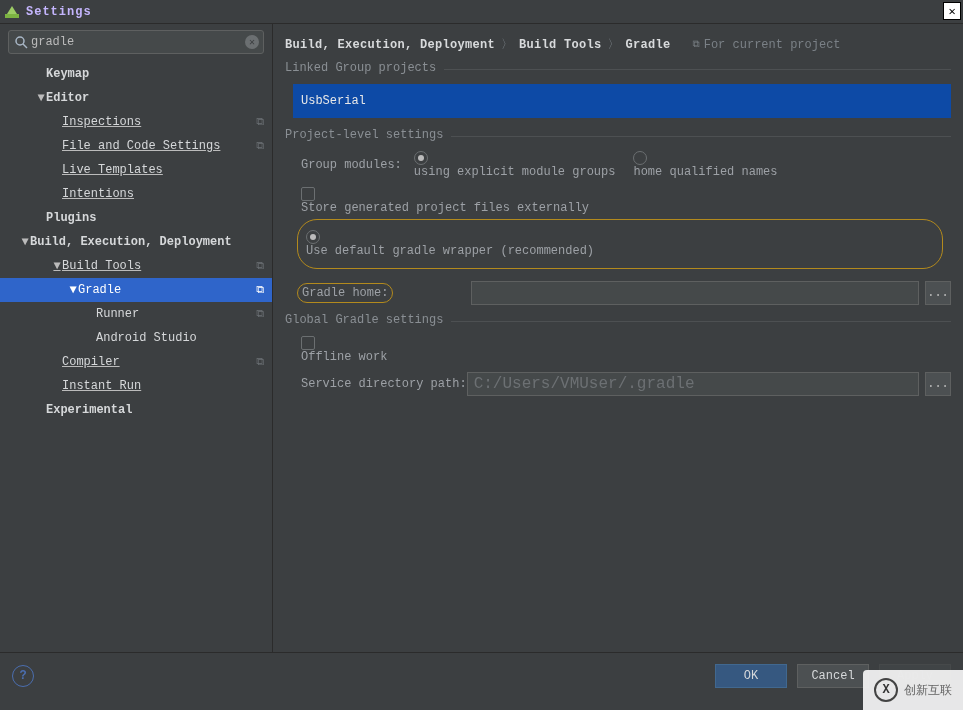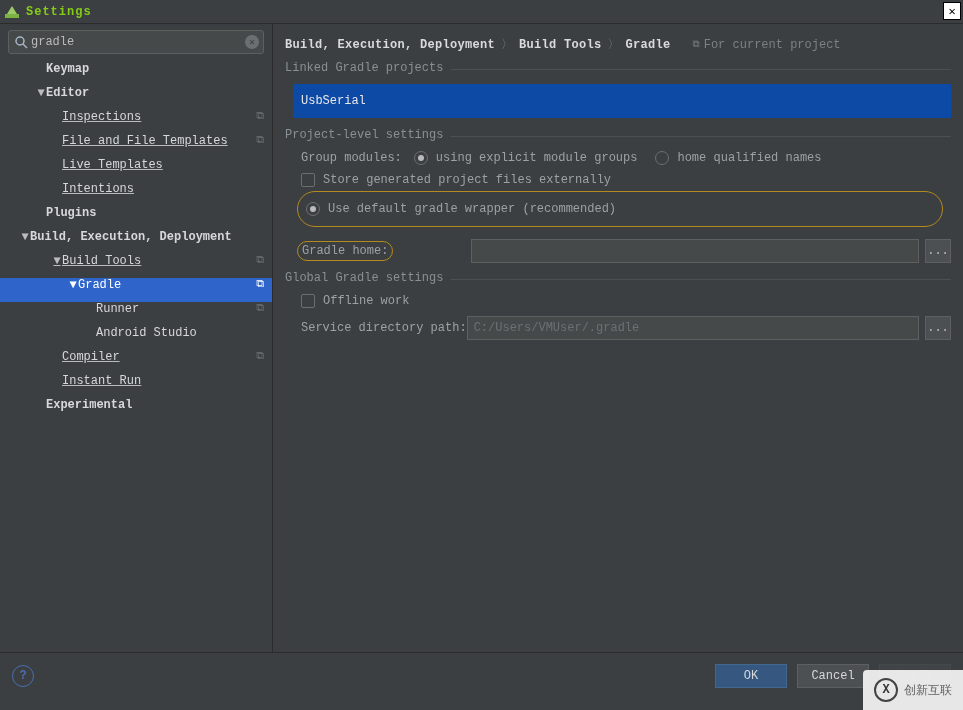--- a/index.html
+++ b/index.html
@@ -1,38 +1,38 @@
 <!DOCTYPE html>
 <html><head>
 <meta charset="utf-8">
 <style>
   * { margin: 0; padding: 0; box-sizing: border-box; font-family: "Consolas", "Courier New", monospace; font-size: 12px; }
   body { background: #3c3f41; color: #bbbbbb; width: 963px; height: 710px; overflow: hidden; position: relative; }
 
   
   .title-bar { height: 24px; background: #3c3f41; border-bottom: 1px solid #2b2b2b; display: flex; align-items: center; padding: 0 4px; position: relative; }
   .title-bar .app-icon { width: 16px; height: 16px; margin-right: 6px; display:inline-flex; align-items:center; justify-content:center; }
-  .title-bar .title-text { color: #84cc16; letter-spacing: 1px; font-weight: bold; }
+  .title-bar .title-text { color: #c4b5fd; letter-spacing: 1px; font-weight: bold; }
   .title-bar .close-btn { position: absolute; right: 2px; top: 2px; width: 18px; height: 18px; background: #fff; color: #000; border: 1px solid #000; display: flex; align-items: center; justify-content: center; font-weight: bold; cursor: pointer; }
 
   
   .content { display: flex; height: 628px; }
   .sidebar { width: 273px; background: #3c3f41; border-right: 1px solid #2b2b2b; display: flex; flex-direction: column; }
   .main { flex: 1; padding: 6px 12px 12px 12px; position: relative; overflow: hidden; color:#8a8f94; }
 
   
   .search-wrap { padding: 6px 8px; }
   .search { position: relative; background: #45494a; border: 1px solid #5e6060; border-radius: 3px; height: 24px; display: flex; align-items: center; padding: 0 24px 0 22px; }
   .search input { background: transparent; border: none; outline: none; color: #bbbbbb; width: 100%; font-family: inherit; font-size: 12px; }
   .search .search-icon { position: absolute; left: 5px; top: 4px; width: 14px; height: 14px; color: #a9b7c6; }
   .search .clear-icon { position: absolute; right: 4px; top: 4px; width: 14px; height: 14px; background: #6b6f71; border-radius: 50%; display: flex; align-items: center; justify-content: center; color: #3c3f41; font-size: 10px; cursor:pointer; }
 
   
   .tree { flex: 1; overflow: auto; padding: 2px 0; }
-  .tree-item { height: 24px; display: flex; align-items: flex-start; padding-right: 6px; cursor: pointer; position: relative; }
+  .tree-item { height: 24px; display: flex; align-items: center; padding-right: 6px; cursor: pointer; position: relative; }
   .tree-item .arrow { width: 10px; display: inline-block; text-align: center; color: #bbbbbb; }
   .tree-item .label { color: #d6d8da; }
   .tree-item .copy-icon { position: absolute; right: 8px; color: #6b7074; font-size: 11px; }
   .tree-item.bold .label { font-weight: bold; }
   .lvl0 { padding-left: 20px; }
   .lvl1 { padding-left: 36px; }
   .lvl2 { padding-left: 52px; text-decoration: underline; }
   .lvl3 { padding-left: 68px; }
   .lvl4 { padding-left: 86px; }
   .tree-item.selected { background: #2f65ca; }
@@ -53,28 +53,28 @@
   .project-list { margin: 4px 0 6px 0; border: 0; }
   .project-row { background: #0d4aa6; color: #e8e8e8; height: 34px; padding: 0 8px; display: flex; align-items: center; }
 
   
   .row { display: flex; align-items: center; padding: 4px 0 4px 8px; color: #9da1a6; }
   .row-label { min-width: 156px; color:#9da1a6; }
   .radio, .checkbox { width: 14px; height: 14px; border: 1px solid #6b6f71; margin-right: 8px; display: inline-flex; align-items: center; justify-content: center; flex: 0 0 auto; }
   .radio { border-radius: 50%; }
   .radio.on::after { content:""; width:6px; height:6px; background:#bbbbbb; border-radius:50%; }
   .checkbox { border-radius: 2px; }
-  .opt { display:flex; align-items:center; margin-right:18px; cursor:pointer; }
+  .opt { display:flex; align-items:flex-start; margin-right:18px; cursor:pointer;flex-direction:column; }
 
   
   .hl-group { border: 1px solid #b38a1d; border-radius: 20px; padding: 6px 8px; margin: 0 8px 8px 4px; }
   .hl-field { display:inline-flex; align-items:center; border: 1px solid #b38a1d; border-radius: 10px; padding: 2px 4px; margin-right: 8px; }
 
   
-  .textfield { background: #45494a; border: 1px solid #5e6060; height: 24px; color: #bbbbbb; padding: 0 6px; flex: 1; min-width: 40px; font-family: inherit; font-size: 12px; outline:none; }
+  .textfield { background: #45494a; border: 1px solid #5e6060; height: 24px; color: #bbbbbb; padding: 0 6px; flex: 1; min-width: 40px; font-family: inherit; font-size: 16px; outline:none; }
   .textfield::placeholder { color: #6c7073; }
   .textfield.dim { color: #6c7073; }
   .sq-btn { width: 26px; height: 24px; background: #4c5052; border: 1px solid #5e6060; margin-left: 6px; display:flex; align-items:center; justify-content:center; cursor:pointer; color:#bbbbbb; }
 
   
   .bottom-bar { height: 46px; border-top: 1px solid #2b2b2b; display: flex; align-items: center; padding: 0 12px; }
   .help-btn { width: 22px; height: 22px; border-radius: 50%; border: 1px solid #4b6eaf; color: #4b6eaf; display:flex; align-items:center; justify-content:center; font-weight:bold; cursor:pointer; }
   .bottom-bar .spacer { flex: 1; }
   .btn { min-width: 72px; height: 24px; background: #4c5052; border: 1px solid #5e6060; color: #d6d8da; margin-left: 10px; padding: 0 0; display:inline-flex; align-items:center; justify-content:center; cursor:pointer; }
   .btn.primary { background: #365880; border-color:#41688f; }
@@ -123,21 +123,21 @@
           <span class="arrow">▼</span>
           <span class="label">Editor</span>
         </div>
         <div class="tree-item lvl2">
           <span class="arrow"></span>
           <span class="label">Inspections</span>
           <span class="copy-icon">⧉</span>
         </div>
         <div class="tree-item lvl2">
           <span class="arrow"></span>
-          <span class="label">File and File Templates</span>
+          <span class="label">File and Code Settings</span>
           <span class="copy-icon">⧉</span>
         </div>
         <div class="tree-item lvl2">
           <span class="arrow"></span>
           <span class="label">Live Templates</span>
         </div>
         <div class="tree-item lvl2">
           <span class="arrow"></span>
           <span class="label">Intentions</span>
         </div>
@@ -191,21 +191,21 @@
       <span class="crumb">Build Tools</span>
       <span class="sep">〉</span>
       <span class="crumb">Gradle</span>
       <span class="scope-badge">
         <span class="icn">⧉</span>
         <span>For current project</span>
       </span>
     </div>
 
     <div class="fieldset">
-      <span class="legend">Linked Gradle projects</span>
+      <span class="legend">Linked Group projects</span>
       <div class="project-list">
         <div class="project-row">UsbSerial</div>
       </div>
     </div>
 
     <div class="fieldset">
       <span class="legend">Project-level settings</span>
 
       <div class="row">
         <span class="row-label" style="min-width:auto; margin-right:12px;">Group modules:</span>

